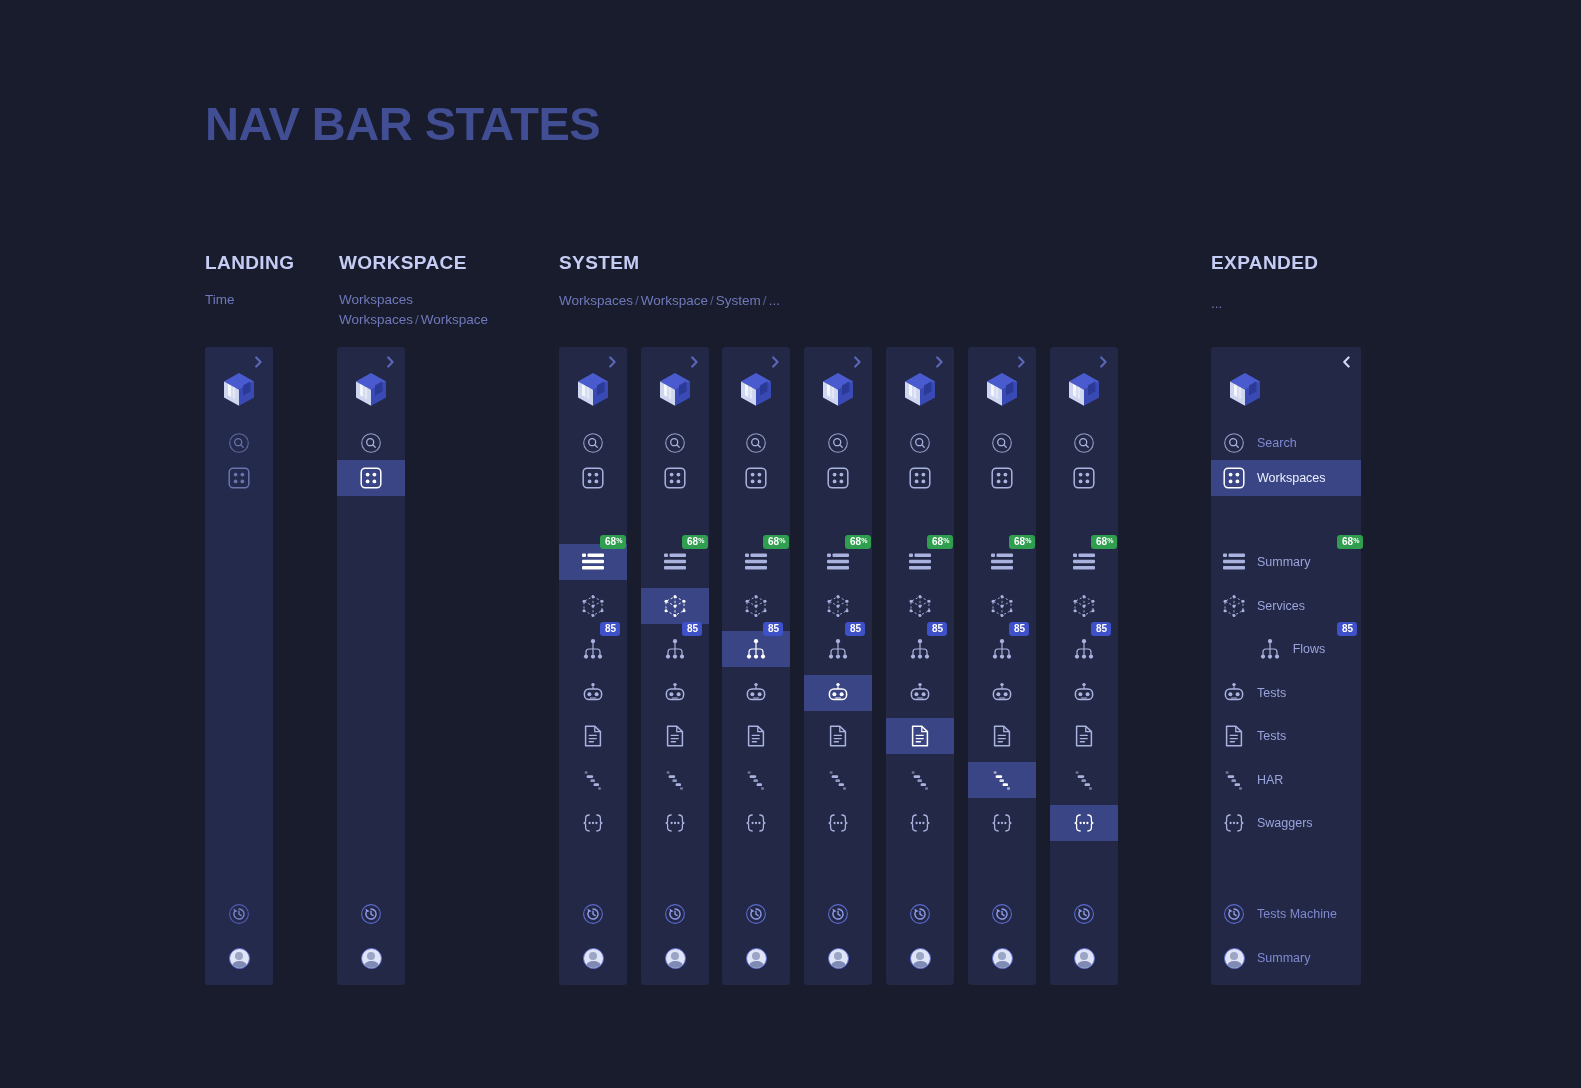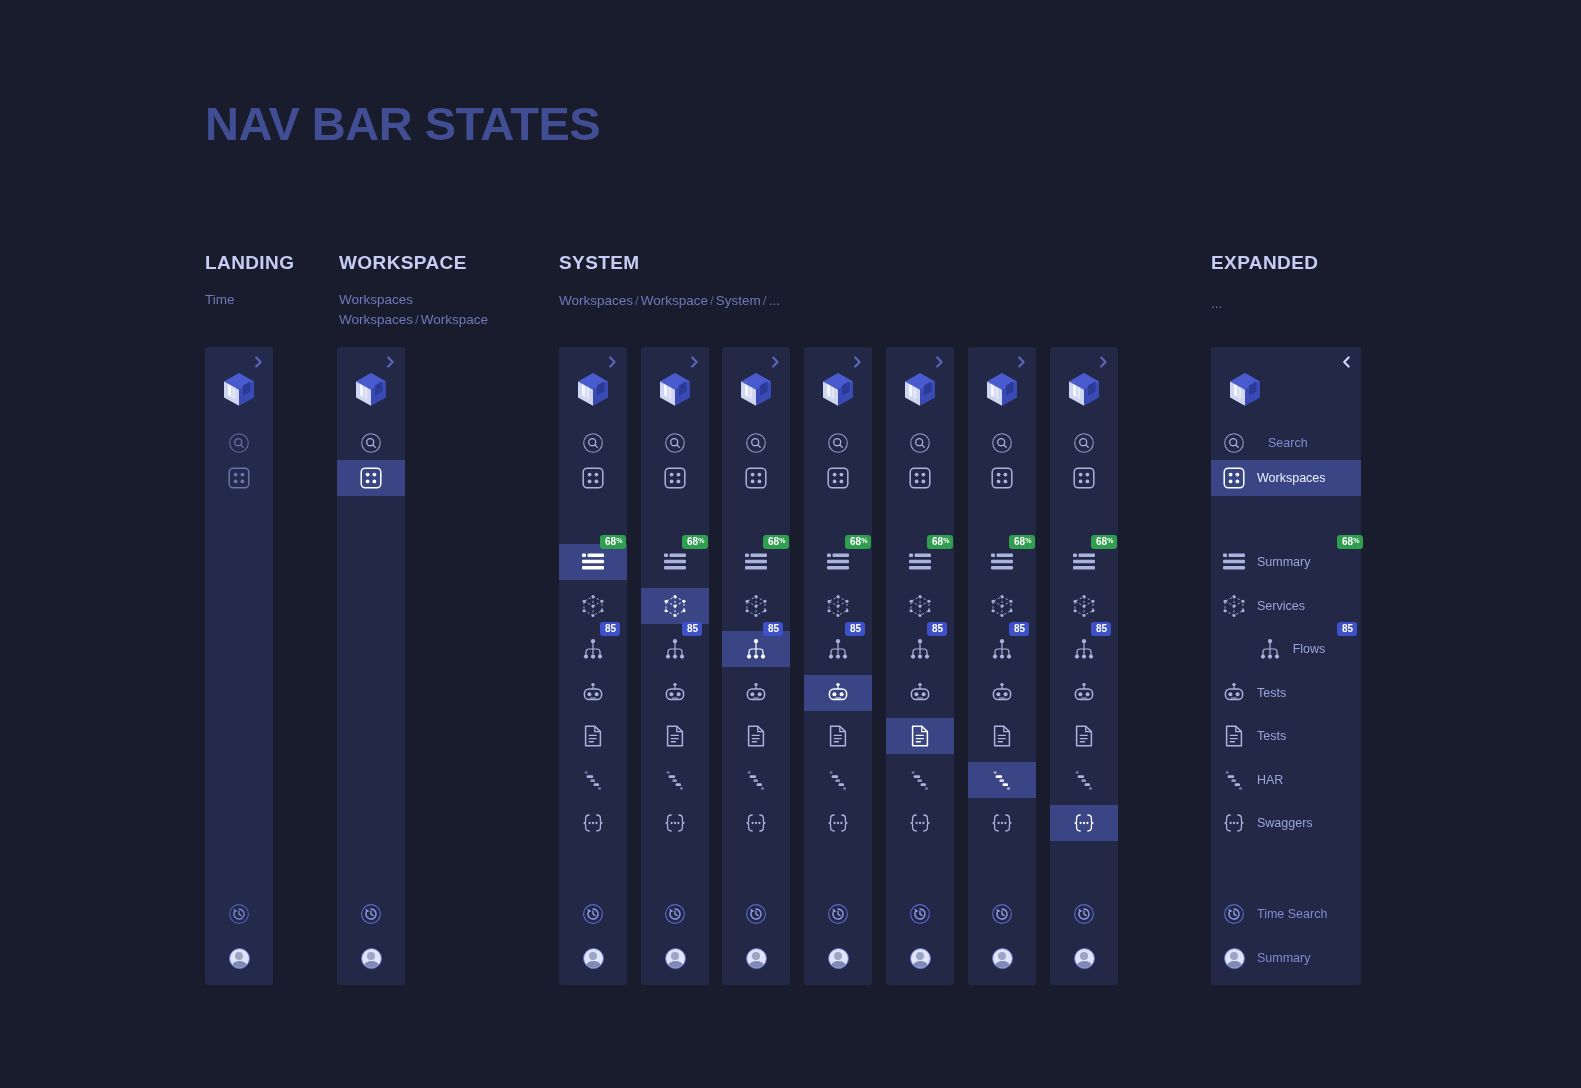--- a/index.html
+++ b/index.html
@@ -1255,21 +1255,21 @@
         <svg width="40" height="40" viewBox="0 0 40 40">
         <path d="M20 4 L35 12.4 V28.4 L20 36.8 L5 28.4 V12.4 Z" fill="#2f3a6b"></path>
         <path d="M20 4 L35 12.4 L20 20.8 L5 12.4 Z" fill="#4a5bd0"></path>
         <path d="M20 20.8 L35 12.4 V28.4 L20 36.8 Z" fill="#3a4ab5"></path>
         <path d="M20 20.8 L20 36.8 L5 28.4 V12.4 Z" fill="#cfd6ef"></path>
         <path d="M9 15 L9 26.2 L12.2 28 L12.2 16.8 Z" fill="#f4f6fd"></path>
         <path d="M13.6 17.6 L13.6 28.8 L16.2 30.3 L16.2 19.1 Z" fill="#e4e8f6"></path>
         <path d="M24 16.4 L31.4 12.2 V22.4 L24 26.6 Z" fill="#2a3a96"></path>
       </svg>
       </div>
-      <div class="nav-item" style="top: 78px; gap: 11px;">
+      <div class="nav-item" style="top: 78px;">
         <div class="ibox">
           <svg width="22" height="22" viewBox="0 0 22 22">
         <circle cx="11" cy="11" r="9.3" fill="none" stroke="#aab3e0" stroke-width="1.1" opacity=".85"></circle>
         <circle cx="10.2" cy="10.2" r="3.5" fill="none" stroke="#aab3e0" stroke-width="1.3"></circle>
         <line x1="12.9" y1="12.9" x2="15.2" y2="15.2" stroke="#aab3e0" stroke-width="1.3" stroke-linecap="round"></line>
       </svg>
         </div>
         <span class="label" style="color: rgb(127, 138, 210);">Search</span>
       </div>
       <div class="nav-item selected" style="top: 113px;">
@@ -1377,21 +1377,21 @@
       </div>
       <div class="nav-item" style="top: 549px;">
         <div class="ibox">
           <svg width="22" height="22" viewBox="0 0 22 22">
         <circle cx="11" cy="11" r="9.4" fill="none" stroke="#5b6ad0" stroke-width="1.1"></circle>
         <path d="M11 5.9 A5.1 5.1 0 1 1 6.4 8.8" fill="none" stroke="#8e9ae6" stroke-width="1.5" stroke-linecap="round"></path>
         <path d="M5.4 5.6 L6.3 9.2 L9.7 8.3 Z" fill="#8e9ae6"></path>
         <path d="M11 8.2 V11.2 L13.2 12.6" fill="none" stroke="#8e9ae6" stroke-width="1.4" stroke-linecap="round"></path>
       </svg>
         </div>
-        <span class="label" style="color: rgb(127, 138, 210);">Time Search</span>
+        <span class="label" style="color: rgb(127, 138, 210);">Tests Machine</span>
       </div>
       <div class="nav-item" style="top: 593px;">
         <div class="ibox">
           <div class="avatar"></div>
         </div>
         <span class="label" style="color: rgb(127, 138, 210);">Summary</span>
       </div>
     </div>
   </div>
 

